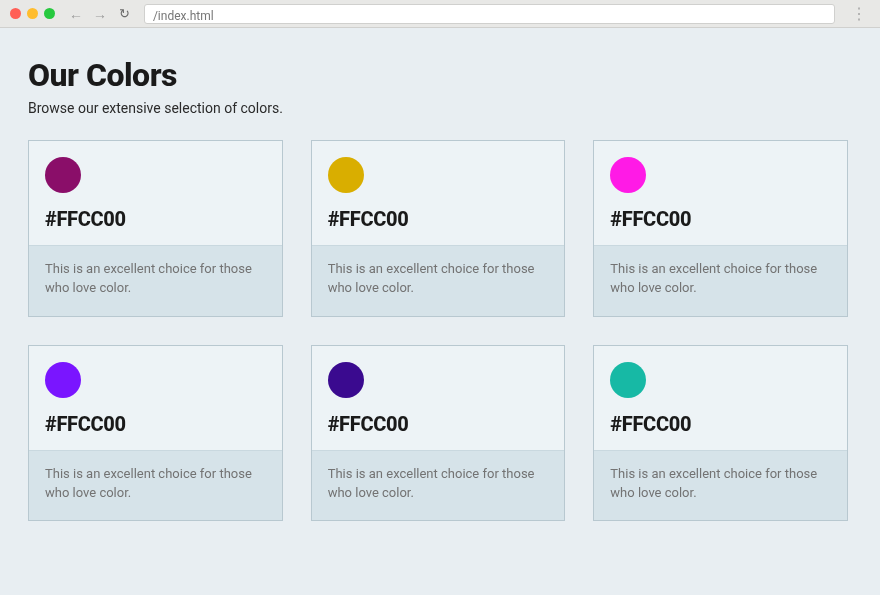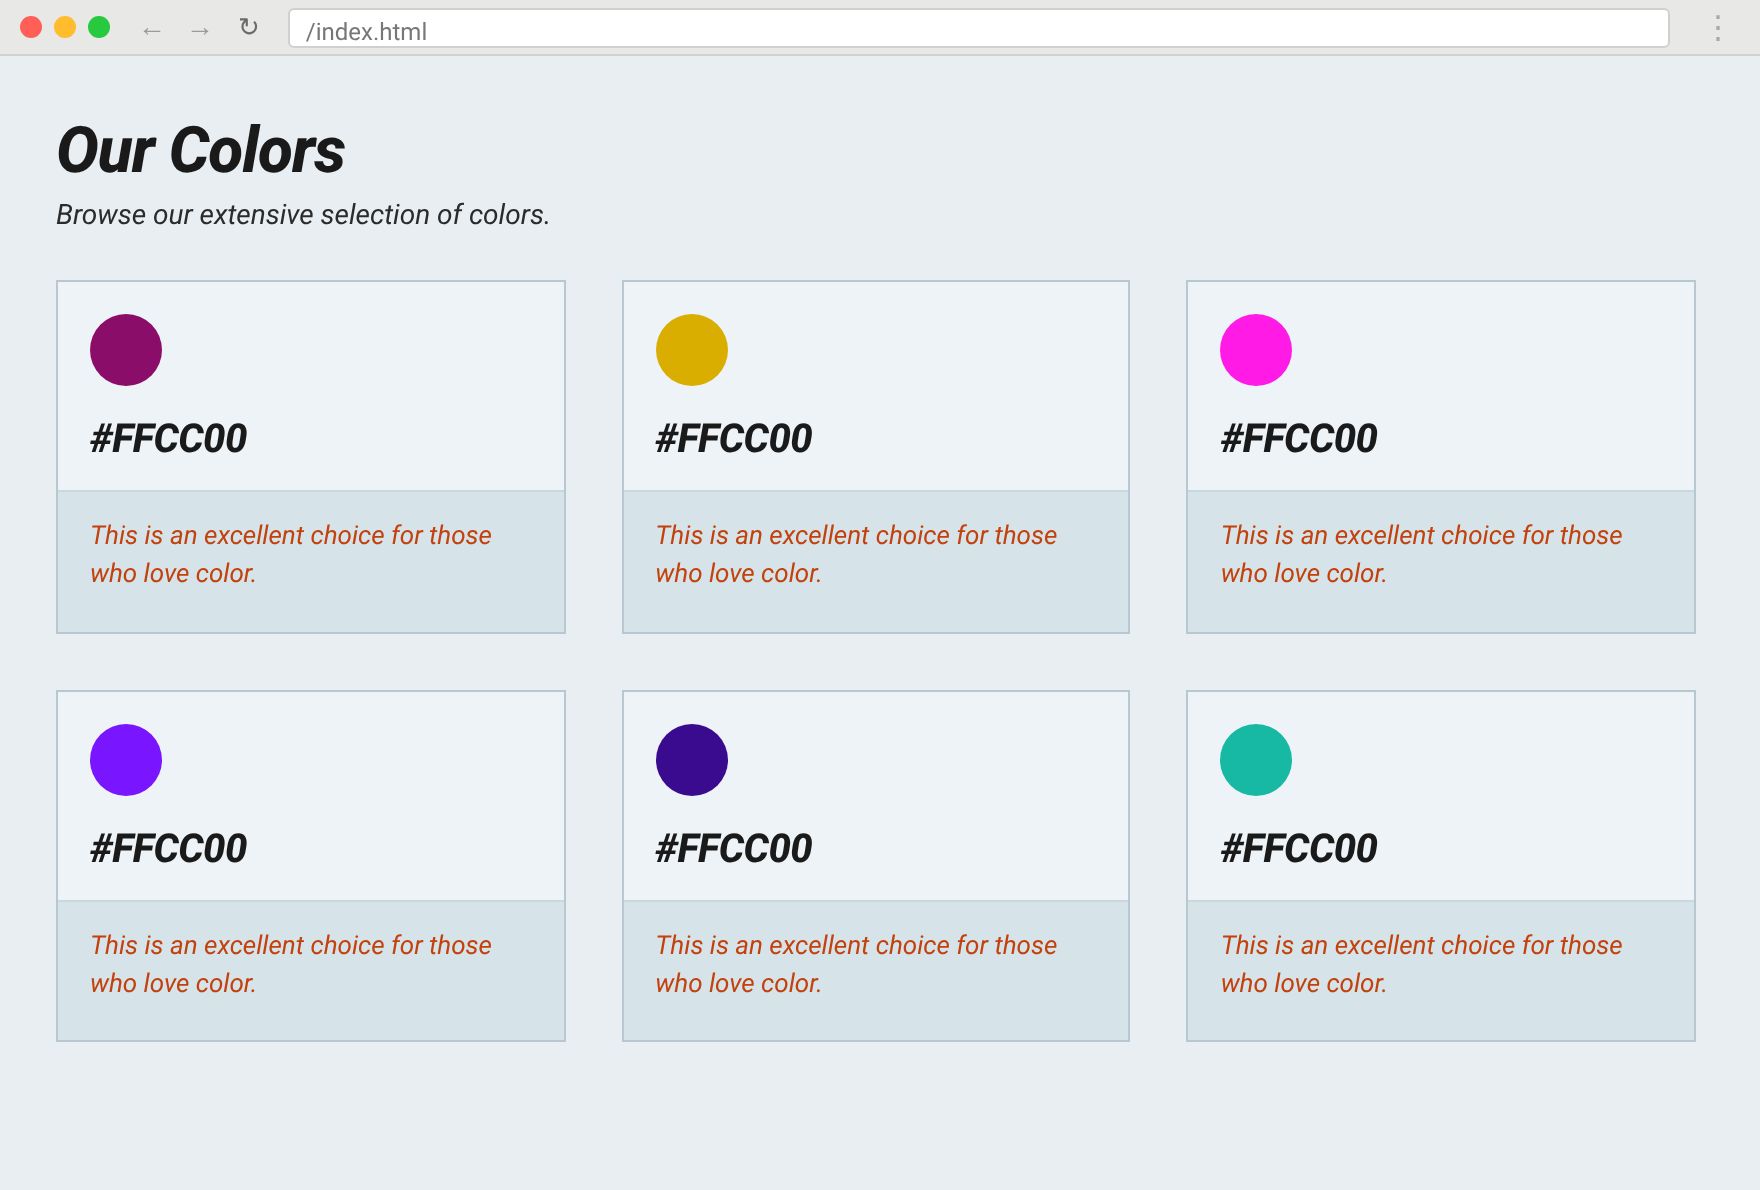--- a/index.html
+++ b/index.html
@@ -50,21 +50,20 @@
     }
     .menu-dots {
       color: #aaa;
       font-size: 16px;
       padding: 0 4px;
       margin-left: 6px;
       letter-spacing: -1px;
     }
     .page {
       padding: 28px 32px 20px 28px;
-      font-style: italic;
     }
     .page-title {
       font-size: 32px;
       font-weight: 800;
       color: #1a1a1a;
       margin-bottom: 6px;
       letter-spacing: -0.5px;
     }
     .page-subtitle {
       font-size: 14px;
@@ -95,21 +94,21 @@
     .hex {
       font-size: 20px;
       font-weight: 800;
       color: #1a1a1a;
       letter-spacing: -0.3px;
     }
     .card-desc {
       padding: 14px 16px 18px 16px;
       background: #d6e3e9;
       font-size: 13px;
-      color: #c2410c;
+      color: #737373;
       line-height: 1.45;
       border-top: 1px solid #c9d8df;
     }
   </style>
 </head>
 <body>
 
 <div class="browser-chrome">
   <div class="traffic-lights">
     <div class="traffic-light tl-red"></div>

